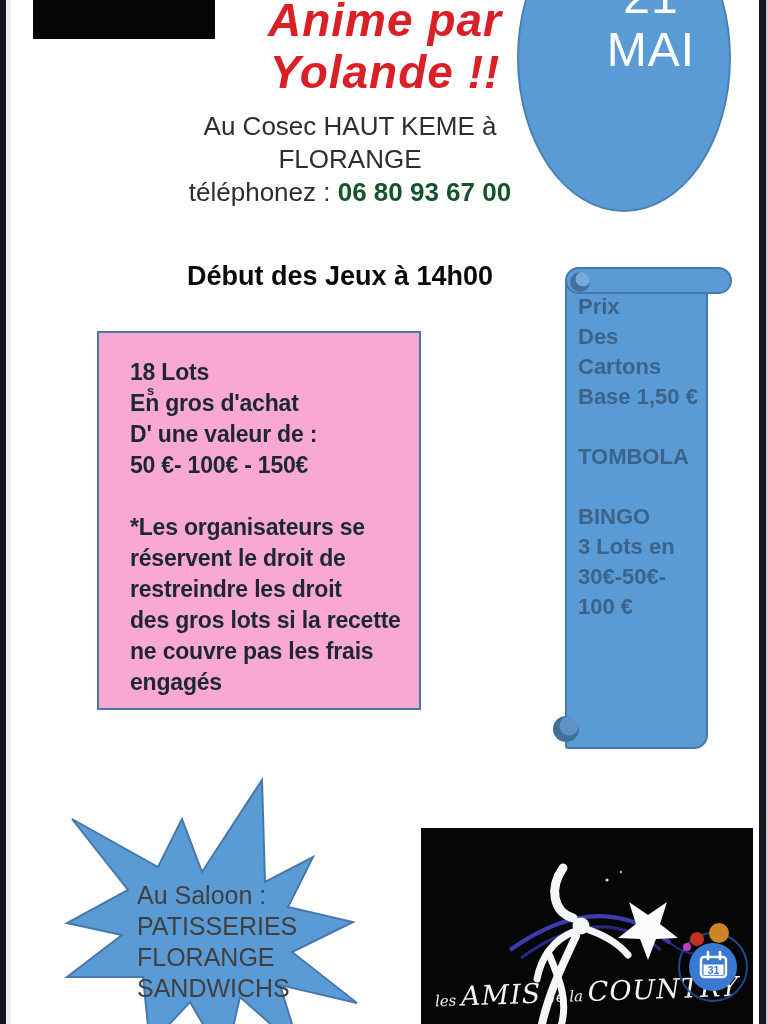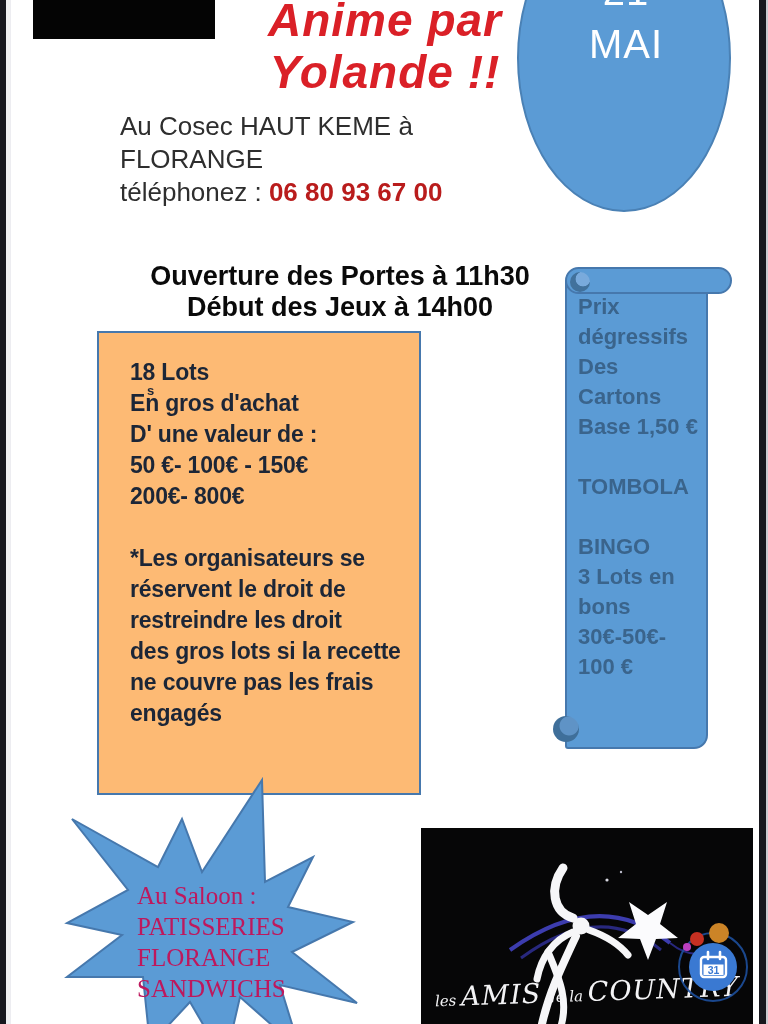--- a/index.html
+++ b/index.html
@@ -17,34 +17,34 @@
   .redacted{left:33px;top:0;width:182px;height:39px;background:#040404;}
 
   
   .title{left:165px;top:-6px;width:440px;text-align:center;color:#da2027;
          font-size:46px;line-height:52px;font-weight:800;font-style:italic;
          letter-spacing:1px;}
 
   
   .ellipse{left:517px;top:-96px;width:214px;height:308px;border-radius:50%;
            background:#5b9bd5;border:2px solid #4a81b5;box-sizing:border-box;}
-  .ell-line{width:214px;left:519px;text-align:center;color:#ffffff;
-            font-size:40px;font-weight:400;letter-spacing:1px;}
+  .ell-line{width:214px;left:544px;text-align:center;color:#ffffff;
+            font-size:48px;font-weight:400;letter-spacing:1px;}
 
   
-  .venue{left:120px;top:110px;width:460px;color:#2e2e2e;
+  .venue{left:120px;top:110px;width:460px;text-align:center;color:#2e2e2e;
          font-size:26px;line-height:33px;}
-  .venue .phone{font-weight:700;color:#b91c1c;}
+  .venue .phone{font-weight:700;color:#14532d;}
 
   
   .schedule{left:90px;top:261px;width:500px;text-align:center;color:#0a0a0a;
             font-size:27px;line-height:31px;font-weight:800;}
 
   
-  .lotsbox{left:97px;top:331px;width:324px;height:464px;background:#fdba74;
+  .lotsbox{left:97px;top:331px;width:324px;height:379px;background:#f9a8d4;
            border:2px solid #4678ad;box-sizing:border-box;
            padding:24px 0 0 31px;}
   .bline{min-height:31px;line-height:31px;font-size:23px;font-weight:600;
          color:#1c2637;letter-spacing:-0.2px;white-space:nowrap;}
   .stray{left:147px;top:383px;font-size:13px;font-weight:700;color:#1c2637;}
 
   
   .scrollwrap{left:565px;top:266px;width:168px;height:486px;padding-left:28px;}
   .scroll-bar{position:absolute;left:0;top:1px;width:167px;height:27px;
               border-radius:14px;background:#5b9bd5;border:2px solid #4678ad;
@@ -59,21 +59,21 @@
               border-radius:50%;
               background:radial-gradient(circle at 62% 38%,#5f93c6 0 40%,#3f6f9a 44%);}
   .scroll-text{position:absolute;left:13px;top:26px;}
   .sline{min-height:30px;line-height:30px;font-size:22px;font-weight:700;
          color:#3a648c;white-space:nowrap;}
 
   
   .star-svg{left:40px;top:772px;}
   .star-text{left:137px;top:880px;}
   .stline{min-height:31px;line-height:31px;font-size:25px;font-weight:500;
-          color:#be185d;white-space:nowrap;font-family:Liberation Serif, serif;}
+          color:#404040;white-space:nowrap;}
 
   
   .logobox{left:421px;top:828px;width:332px;height:196px;background:#060607;
            overflow:hidden;}
   .logo-script{position:absolute;left:0;top:148px;width:332px;text-align:center;
            color:#f3f3f5;font-family:"DejaVu Serif",serif;font-style:italic;
            transform:rotate(-2deg);white-space:nowrap;}
   .ls-sm{font-size:15px;} .ls-lg{font-size:27px;letter-spacing:1px;}
 
   
@@ -100,57 +100,53 @@
   <div class="abs ell-line" style="top:-31px;">21</div>
   <div class="abs ell-line" style="top:22px;">MAI</div>
 
   <div class="abs venue">
     <div>Au Cosec HAUT KEME à</div>
     <div>FLORANGE</div>
     <div><span>téléphonez  : </span><span class="phone">06 80 93 67 00</span></div>
   </div>
 
   <div class="abs schedule">
-    <div>Ouverture des Portes à 11h30</div>
     <div>Début des Jeux à 14h00</div>
   </div>
 
   <div class="abs lotsbox">
     <div class="bline">18 Lots</div>
     <div class="bline">En gros d'achat</div>
     <div class="bline">D' une valeur de :</div>
     <div class="bline">50 €- 100€ - 150€</div>
-    <div class="bline">200€- 800€</div>
     <div class="bline"></div>
     <div class="bline">*Les organisateurs se</div>
     <div class="bline">réservent le droit de</div>
     <div class="bline">restreindre les droit</div>
     <div class="bline">des gros lots si la recette</div>
     <div class="bline">ne couvre pas les frais</div>
     <div class="bline">engagés</div>
   </div>
   <div class="abs stray">s</div>
 
   <div class="abs scrollwrap">
     <div class="scroll-body"></div>
     <div class="scroll-bar"></div>
     <div class="scroll-curl-top"></div>
     <div class="scroll-curl-bot"></div>
     <div class="scroll-text">
       <div class="sline">Prix</div>
-      <div class="sline">dégressifs</div>
       <div class="sline">Des</div>
       <div class="sline">Cartons</div>
       <div class="sline">Base 1,50 €</div>
       <div class="sline"></div>
       <div class="sline">TOMBOLA</div>
       <div class="sline"></div>
       <div class="sline">BINGO</div>
       <div class="sline">3 Lots en</div>
-      <div class="sline">bons</div>
       <div class="sline">30€-50€-</div>
       <div class="sline">100 €</div>
     </div>
   </div>
 
   <svg class="abs star-svg" width="330" height="252" viewBox="0 0 330 252">
     <polygon points="32,47 118,95 142,47 162,100 222,8 225,110 273,85 248,135 313,150
               252,180 317,231 240,213 260,278 200,225 185,290 150,230 110,273
               103,205 27,205 82,163 27,151 88,118" fill="#5b9bd5" stroke="#4678ad" stroke-width="2"></polygon>
   </svg>

